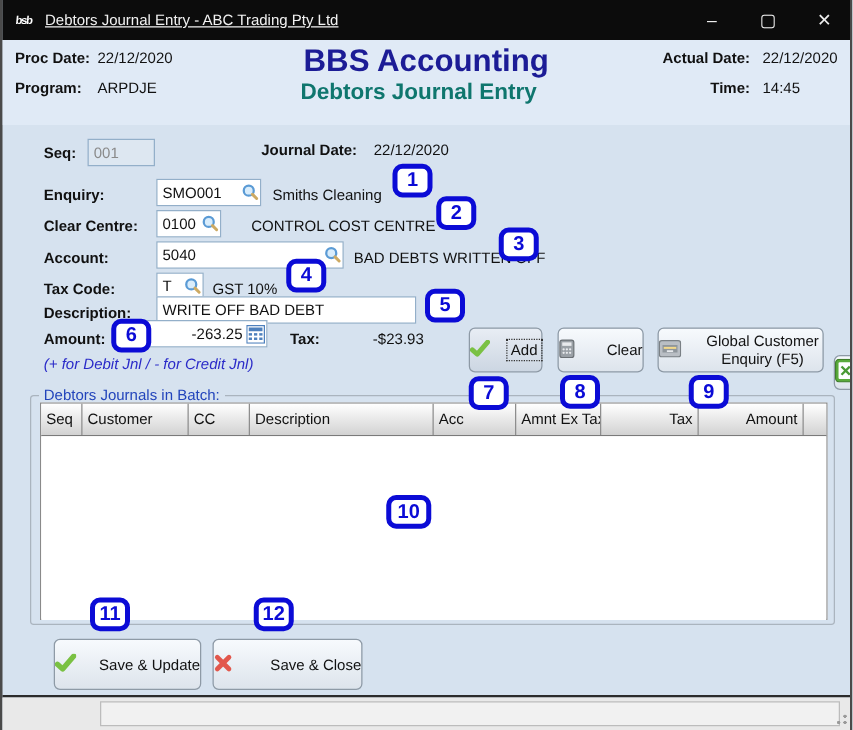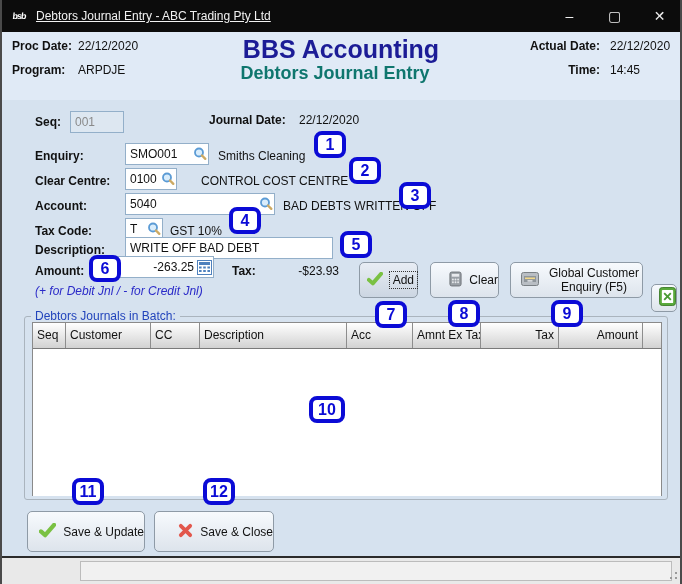--- a/index.html
+++ b/index.html
@@ -37,22 +37,22 @@
   .field .icon-btn { flex:0 0 auto; width:17px; height:18px; display:flex; align-items:center;
                      justify-content:center; cursor:pointer; }
   .field.disabled { background:#dde7f1; }
   .field.disabled input { color:#8a8a8a; }
   .amount input { text-align:right; }
 
   .hint { position:absolute; font-size:12px; font-style:italic; color:#2a2ac8; }
 
   
   .btn { position:absolute; background:linear-gradient(#f7fafd,#dde4ec); border:1px solid #8e9aa6;
-         border-radius:5px; display:flex; align-items:center; justify-content:flex-end; gap:7px;
-         font-size:12px; color:#111; cursor:pointer; }
+         border-radius:5px; display:flex; align-items:center; justify-content:space-between; gap:7px;
+         font-size:12px; color:#111; cursor:pointer;margin-left:16px; }
   .btn .blabel { white-space:nowrap; }
   .btn-add { background:linear-gradient(#e8edf4,#ccd6e2); }
   .btn-add .blabel { outline:1px dotted #333; padding:1px 3px; }
   .btn-global .blabel { white-space:normal; text-align:center; line-height:14px; width:96px; }
 
   
   fieldset.batch { position:absolute; left:22px; top:309px; width:644px; height:191px;
                    border:1px solid #aab4be; border-radius:3px; }
   fieldset.batch legend { font-size:12px; color:#2244bb; margin-left:6px; padding:0 4px; }
   .grid { position:absolute; left:30px; top:322px; width:630px; height:174px; background:#fff;

